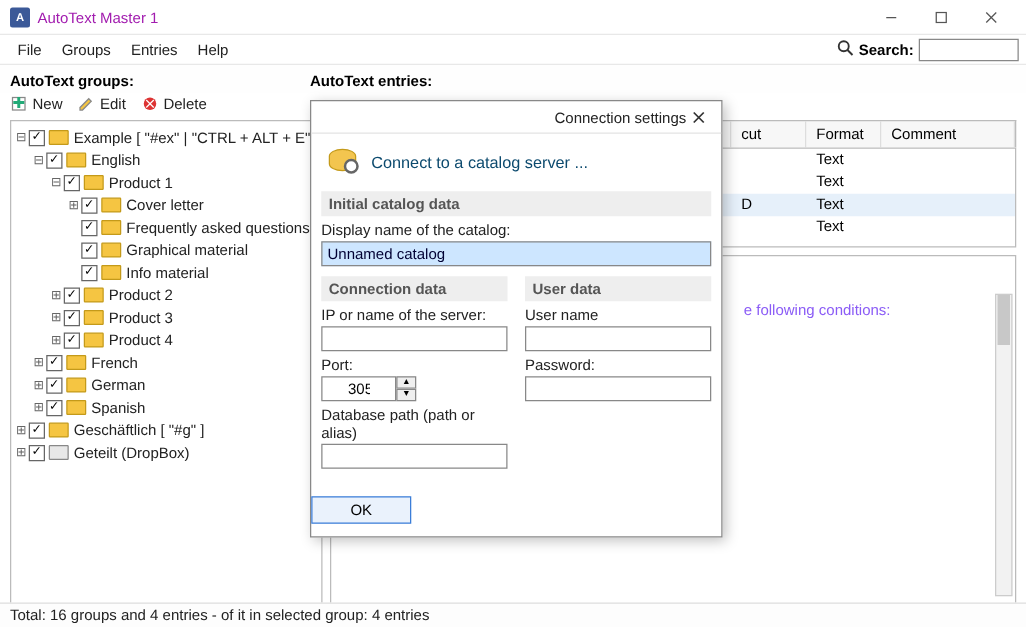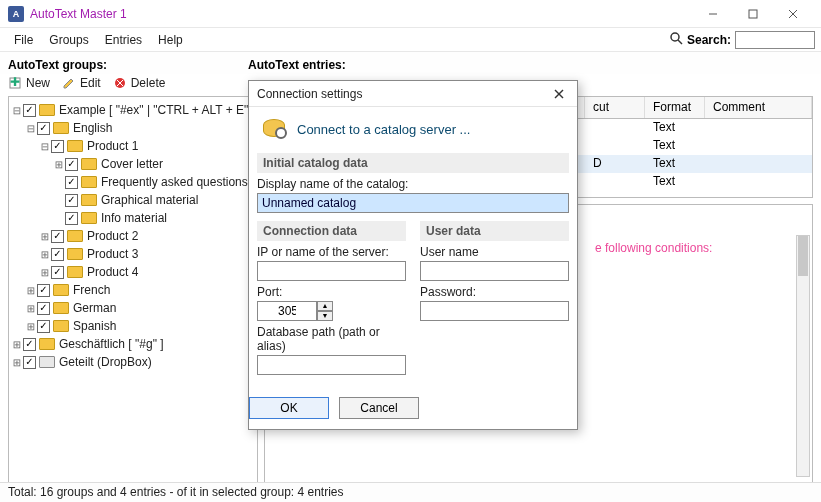--- a/index.html
+++ b/index.html
@@ -55,31 +55,31 @@
 .col-c2 { width: 60px; }
 .col-c3 { width: 60px; }
 .col-c4 { flex: 1; }
 .tbody { border: 1px solid #bbb; height: 80px; background: #fff; }
 .trow { display: flex; height: 18px; }
 .trow.sel { background: #e6f0fa; }
 .trow .cell { padding: 1px 8px; }
 
 
 .detail { border: 1px solid #bbb; flex: 1; margin-top: 6px; position: relative; background: #fff; overflow: hidden; }
-.detail .fragment { position: absolute; color: #ec4899; }
+.detail .fragment { position: absolute; color: #8b5cf6; }
 .detail .sb { position: absolute; right: 2px; top: 30px; bottom: 8px; width: 14px; background: #f2f2f2; border: 1px solid #ccc; }
 .detail .sb .thumb { position: absolute; left: 1px; right: 1px; top: 0; height: 40px; background: #c8c8c8; }
 
 
 .status { position: absolute; left: 0; right: 0; bottom: 0; height: 20px; padding: 2px 8px; border-top: 1px solid #ddd; background: #fdfdfd; color: #222; margin-top: 28px; }
 
 
 .modal { position: absolute; left: 248px; top: 80px; width: 330px; height: 350px; background: #fff; border: 1px solid #888; box-shadow: 3px 3px 10px rgba(0,0,0,.25); }
 .modal-title { height: 26px; display: flex; align-items: center; padding: 0 8px; border-bottom: 1px solid #e4e4e4; }
-.modal-title .t { flex: 1; color: #222; }
+.modal-title .t { flex: 1; color: #222; text-align: right; }
 .modal-title .x { width: 20px; height: 20px; display: inline-flex; align-items: center; justify-content: center; }
 .modal-head { display: flex; align-items: center; padding: 10px 14px; gap: 10px; }
 .db-icon { width: 24px; height: 24px; position: relative; }
 .db-icon .cyl { width: 22px; height: 18px; background: #f3c54f; border: 1px solid #c49a1a; border-radius: 11px/6px; position: absolute; top: 2px; }
 .db-icon .gear { position: absolute; left: 12px; top: 10px; width: 12px; height: 12px; border: 2px solid #666; border-radius: 50%; background: #fff; }
 .mh-text { color: #0c4a6e; font-size: 13px; }
 
 .group { margin: 2px 8px 8px 8px; }
 .group-head { background: #eee; padding: 3px 6px; font-weight: bold; color: #555; }
 .field-lbl { margin: 4px 0 2px 0; color: #222; }
@@ -348,15 +348,14 @@
         <div class="group-head">User data</div>
         <div class="field-lbl">User name</div>
         <input class="txt" style="">
         <div class="field-lbl">Password:</div>
         <input class="txt" type="password" style="">
       </div>
     </div>
   </div>
   <div class="modal-btns">
     <button class="btn primary">OK</button>
-    <button class="btn">Cancel</button>
   </div>
 </div>
 
 </body></html>

